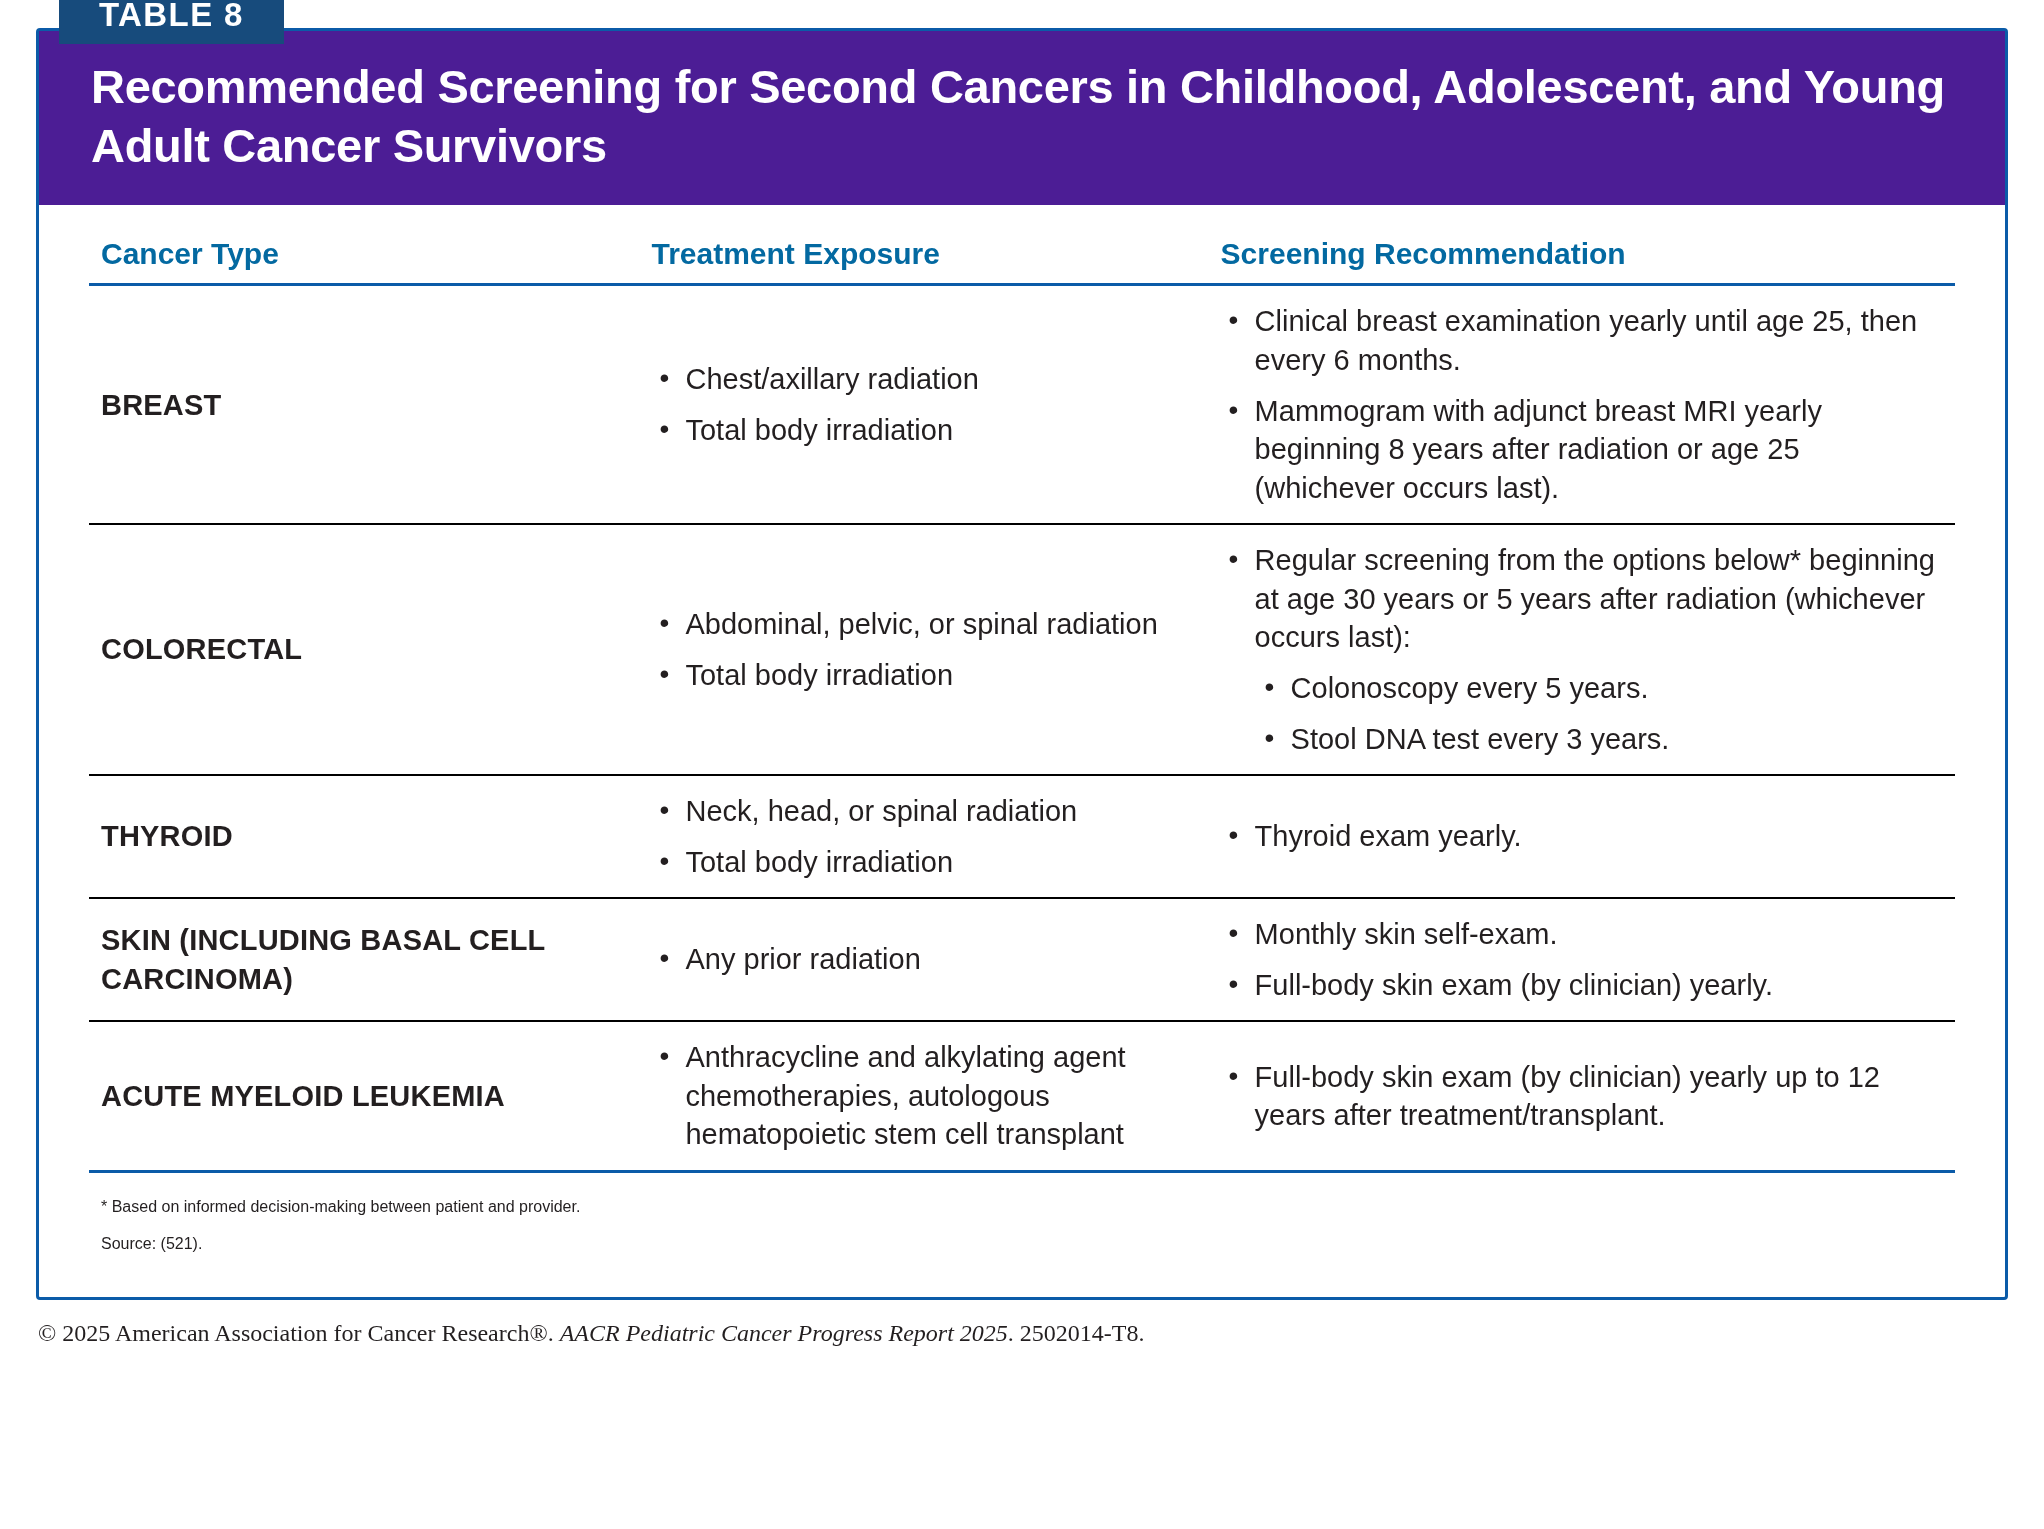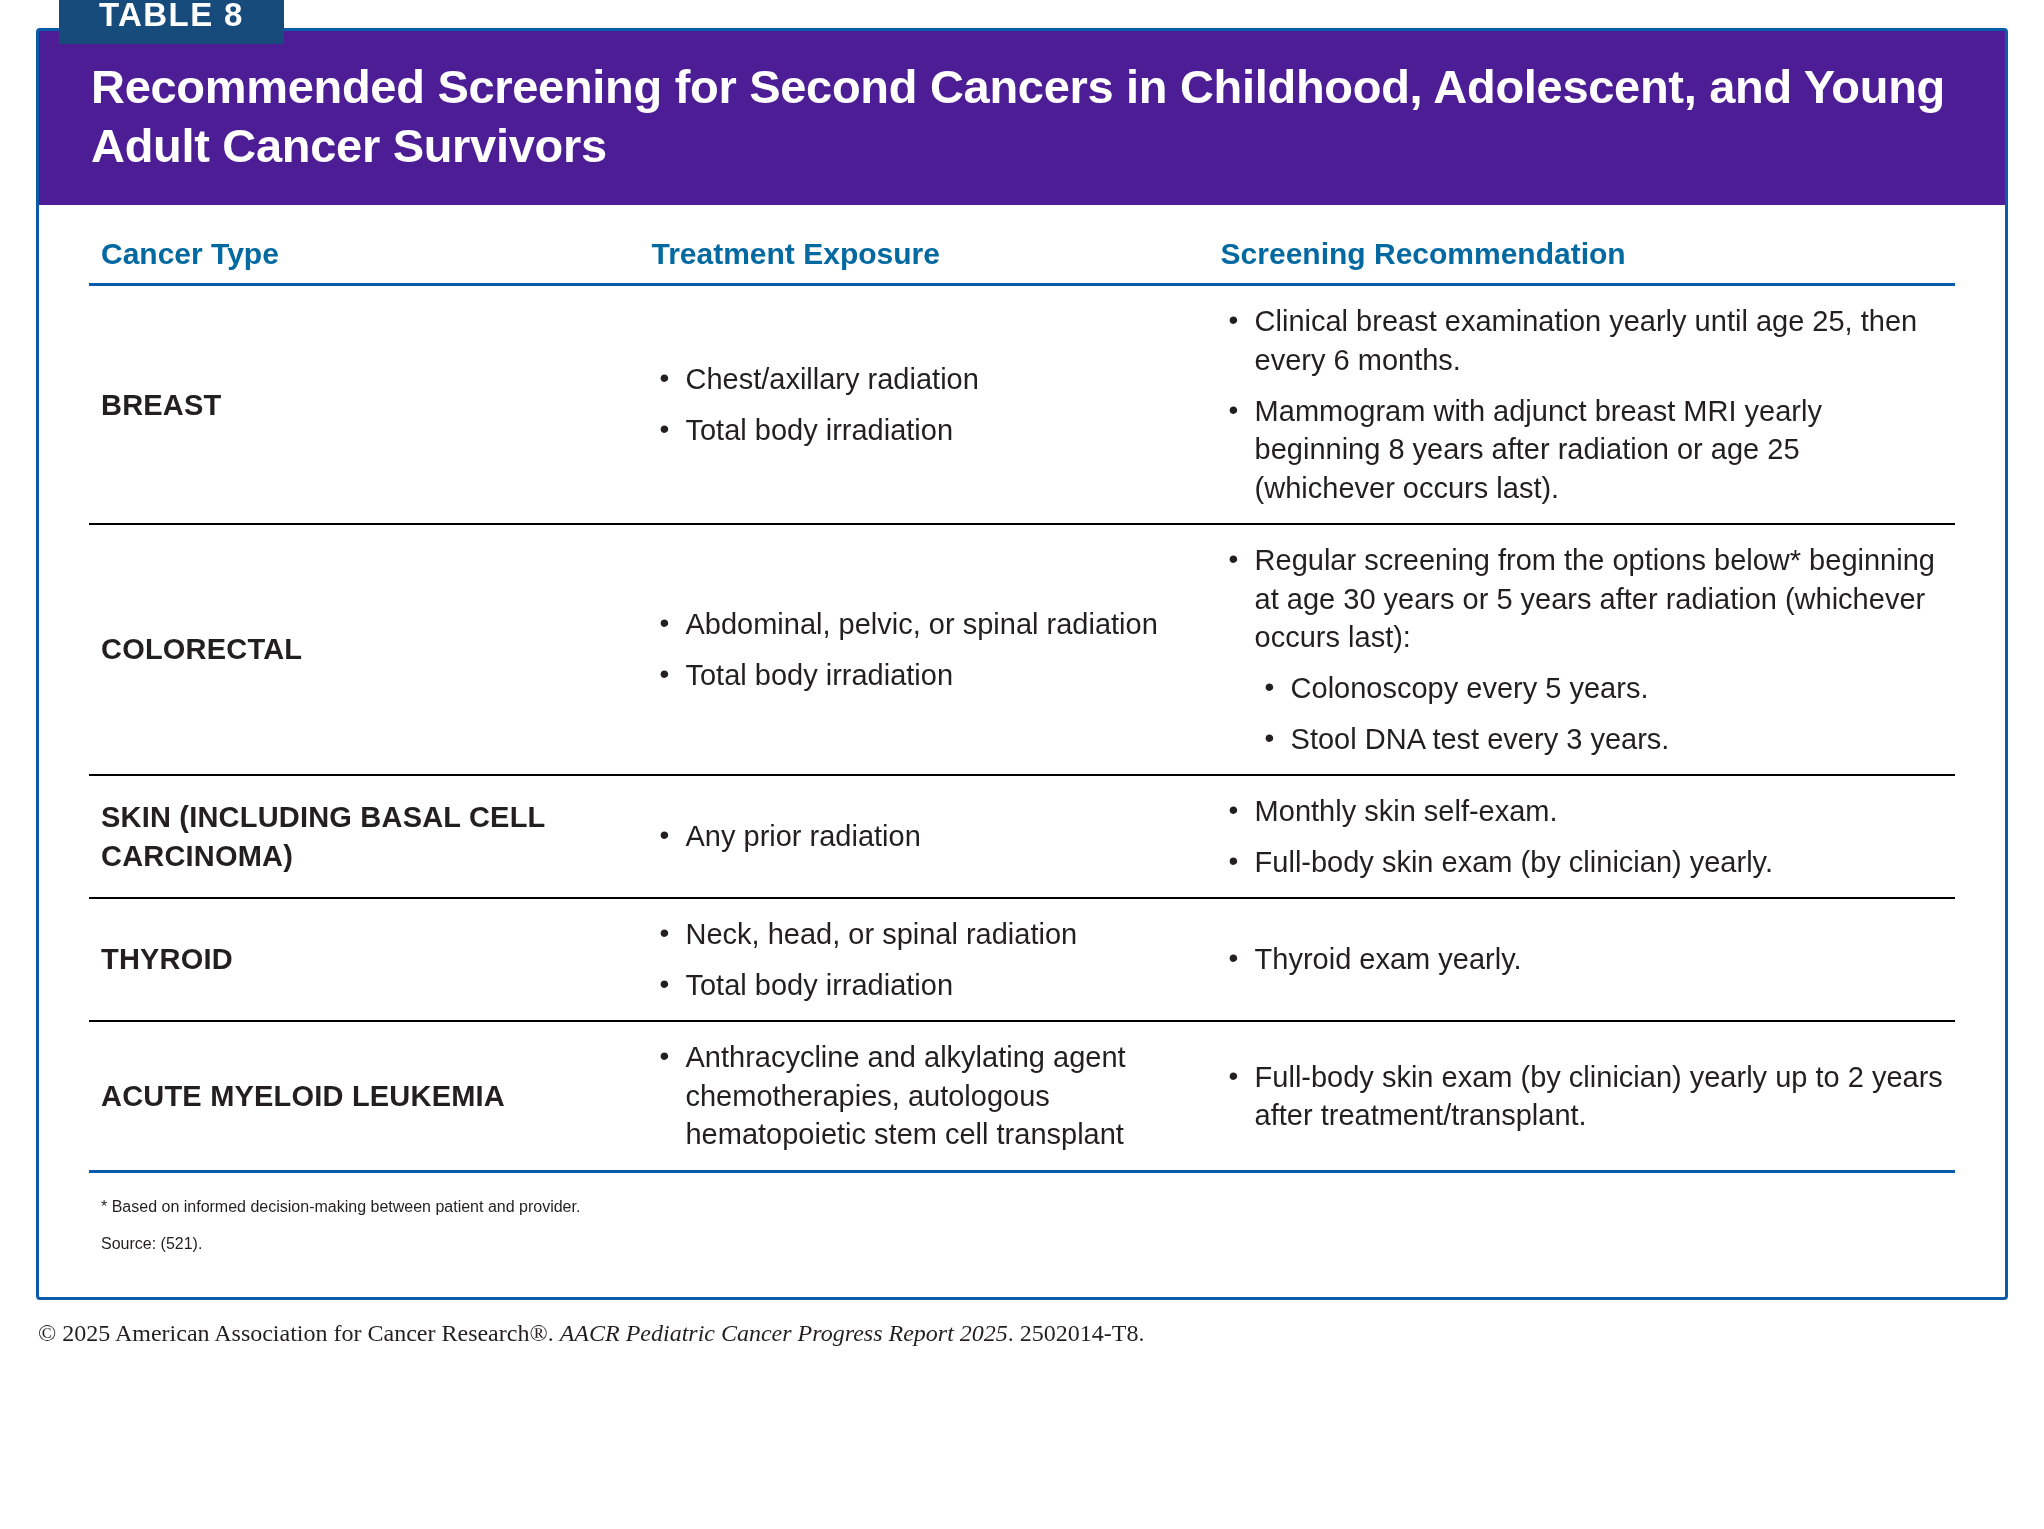--- a/index.html
+++ b/index.html
@@ -221,59 +221,59 @@
                   <ul class="sub">
                     <li>Colonoscopy every 5 years.</li>
                     <li>Stool DNA test every 3 years.</li>
                   </ul>
                 </li>
               </ul>
             </td>
           </tr>
 
           <tr>
+            <td class="cancer-type">THYROID</td>
+            <td>
+              <ul class="bul">
+                <li>Neck, head, or spinal radiation</li>
+                <li>Total body irradiation</li>
+              </ul>
+            </td>
+            <td>
+              <ul class="bul">
+                <li>Thyroid exam yearly.</li>
+              </ul>
+            </td>
+          </tr>
+
+          <tr>
             <td class="cancer-type">SKIN (INCLUDING BASAL CELL CARCINOMA)</td>
             <td>
               <ul class="bul">
                 <li>Any prior radiation</li>
               </ul>
             </td>
             <td>
               <ul class="bul">
                 <li>Monthly skin self-exam.</li>
                 <li>Full-body skin exam (by clinician) yearly.</li>
               </ul>
             </td>
           </tr>
 
           <tr>
-            <td class="cancer-type">THYROID</td>
-            <td>
-              <ul class="bul">
-                <li>Neck, head, or spinal radiation</li>
-                <li>Total body irradiation</li>
-              </ul>
-            </td>
-            <td>
-              <ul class="bul">
-                <li>Thyroid exam yearly.</li>
-              </ul>
-            </td>
-          </tr>
-
-          <tr>
             <td class="cancer-type">ACUTE MYELOID LEUKEMIA</td>
             <td>
               <ul class="bul">
                 <li>Anthracycline and alkylating agent chemotherapies, autologous hematopoietic stem cell transplant</li>
               </ul>
             </td>
             <td>
               <ul class="bul">
-                <li>Full-body skin exam (by clinician) yearly up to 2 years after treatment/transplant.</li>
+                <li>Full-body skin exam (by clinician) yearly up to 12 years after treatment/transplant.</li>
               </ul>
             </td>
           </tr>
 
         </tbody>
       </table>
 
       <div class="notes">
         <div>* Based on informed decision-making between patient and provider.</div>
         <div>Source: (521).</div>

